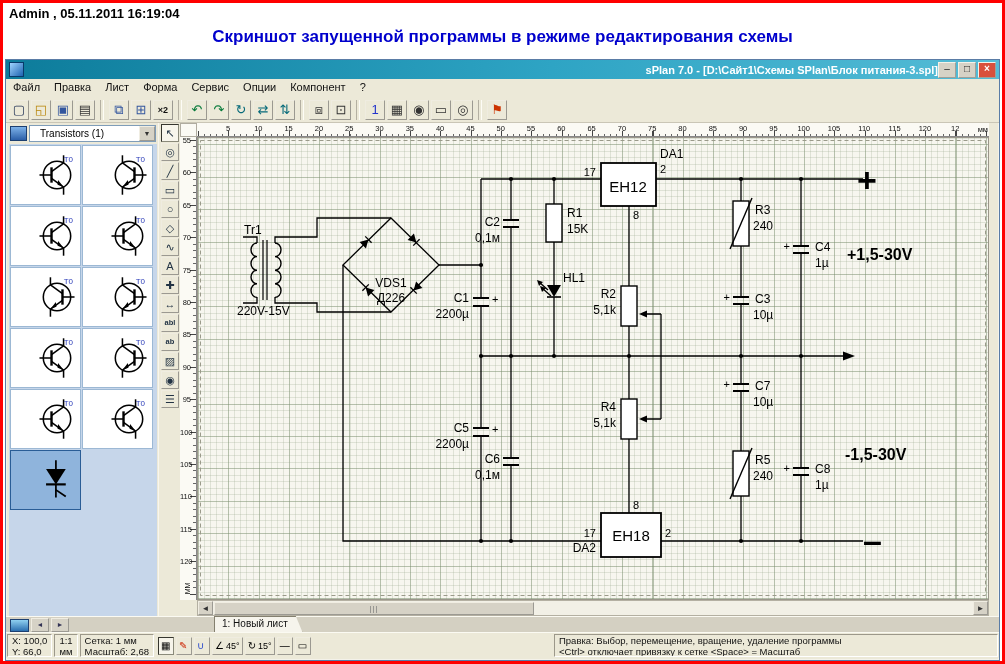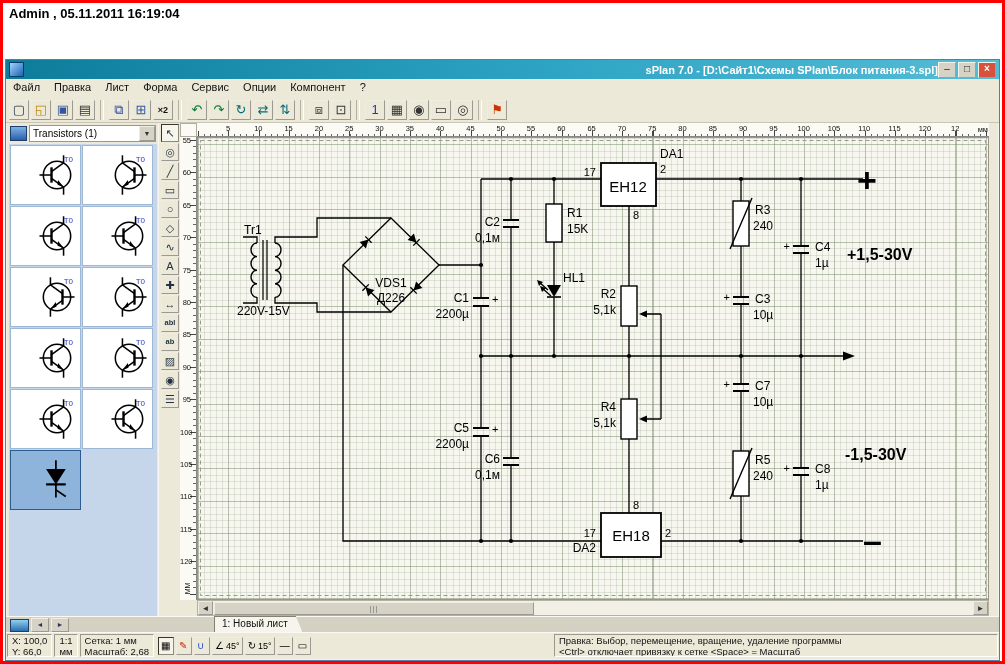--- a/index.html
+++ b/index.html
@@ -22,21 +22,21 @@
   #toolbar{position:absolute;left:0;top:37px;width:100%;height:26px;background:#ece9d8;border-bottom:1px solid #cac6b6;display:flex;align-items:center;padding-left:2px;box-sizing:border-box;}
   .tbtn{width:20px;height:20px;border:1px outset #efece0;background:#ece9d8;font-size:13px;line-height:18px;text-align:center;margin:0 1px;box-sizing:border-box;}
   .tbtn.small{font-size:9px;font-weight:bold;line-height:18px;}
   .tsep{width:2px;height:20px;border-left:1px solid #b4b0a2;border-right:1px solid #fdfcf6;margin:0 4px;}
 
   
   #library-panel{position:absolute;left:2px;top:63px;width:150px;height:493px;background:#ece9d8;}
   #lib-head{position:absolute;left:0;top:2px;height:17px;width:100%;display:flex;align-items:center;}
   .lib-ico{width:15px;height:13px;margin:0 2px 0 2px;background:linear-gradient(180deg,#7db2e8,#2b5fa8);border:1px solid #1c3f70;}
   #lib-selector{flex:1;height:15px;background:#fff;border:1px solid #7f9db9;display:flex;align-items:center;font-size:10px;margin-right:2px;}
-  #lib-selector span:first-child{flex:1;padding-left:3px;white-space:nowrap;overflow:hidden;}
+  #lib-selector span:first-child{flex:1;padding-left:10px;white-space:nowrap;overflow:hidden;}
   .dd-arrow{width:14px;height:13px;background:#d6d2c6;border:1px outset #f0ede2;font-size:7px;line-height:13px;text-align:center;color:#333;}
   #lib-grid{position:absolute;left:1px;top:21px;width:148px;bottom:0;background:#c6d6ea;overflow:hidden;}
   .cell{position:relative;float:left;width:71px;height:60px;margin:1px 0 0 1px;background:#fff;border:1px solid #9cb8d4;box-sizing:border-box;display:flex;align-items:center;justify-content:flex-end;}
   .cell.selected{background:#8fb4dc;border-color:#2a5d96;}
   .celltag{position:absolute;top:9px;right:7px;font-size:8px;color:#2a3bb8;}
 
   
   #toolstrip{position:absolute;left:152px;top:63px;width:22px;height:493px;background:#ece9d8;border-left:1px solid #f8f6ee;}
   .vtbtn{width:18px;height:18px;margin:1px auto;border:1px outset #efece0;background:#ece9d8;font-size:11px;line-height:16px;text-align:center;box-sizing:border-box;color:#234;}
   .vtbtn.small{font-size:7.5px;font-weight:bold;}
@@ -113,20 +113,21 @@
       <polygon points="11,11 29,11 20,25" fill="#000" stroke="none"></polygon>
       <line x1="11" y1="25" x2="29" y2="25" stroke-width="2"></line>
       <line x1="20" y1="25" x2="20" y2="37"></line>
       <line x1="20" y1="30" x2="29" y2="36"></line>
     </g>
   </defs>
 </svg>
 
 <div id="page">
   <div id="admin-line">Admin ,  05.11.2011 16:19:04</div>
+  <div id="page-title">Скриншот запущенной программы в режиме редактирования схемы</div>
 
   <div id="app">
     <div id="titlebar">
       <div class="win-ico"></div>
       <div id="win-title">sPlan 7.0 - [D:\Сайт1\Схемы SPlan\Блок питания-3.spl]</div>
       <div id="win-controls">
         <div class="wbtn">–</div>
         <div class="wbtn">□</div>
         <div class="wbtn close">×</div>
       </div>

